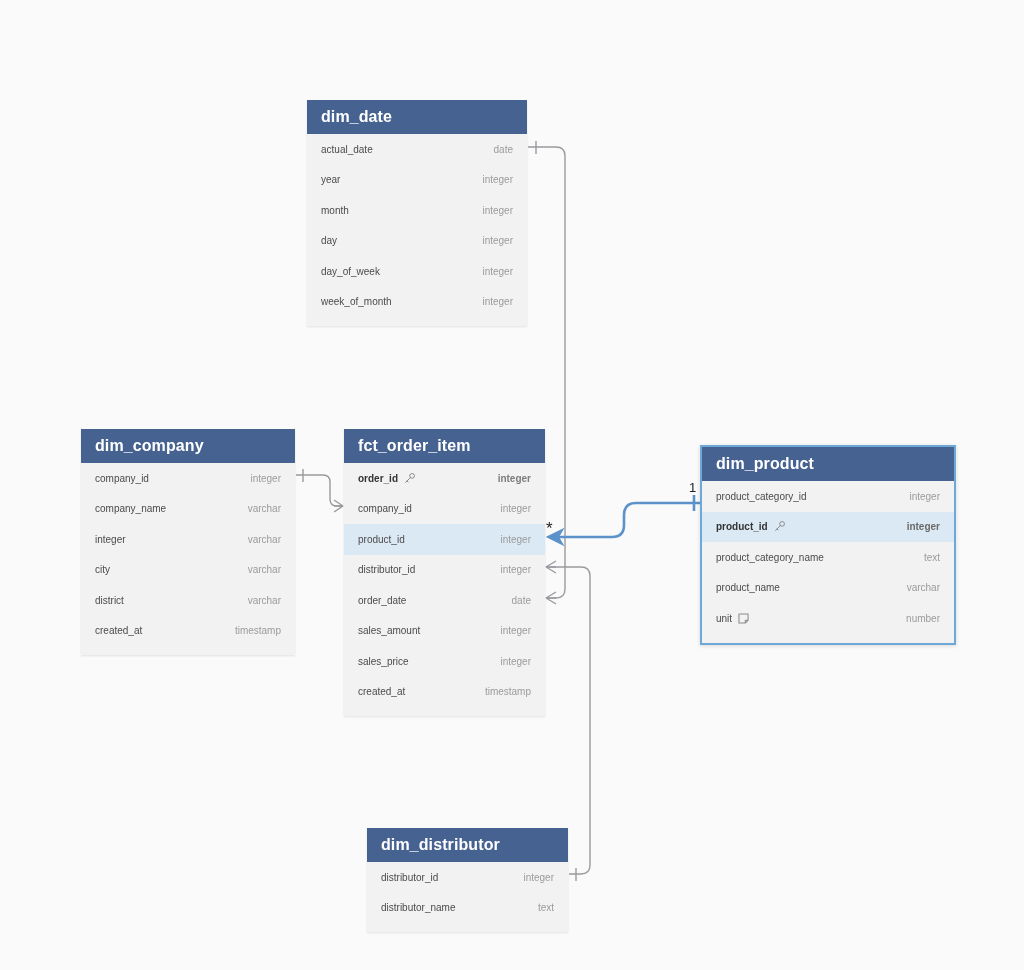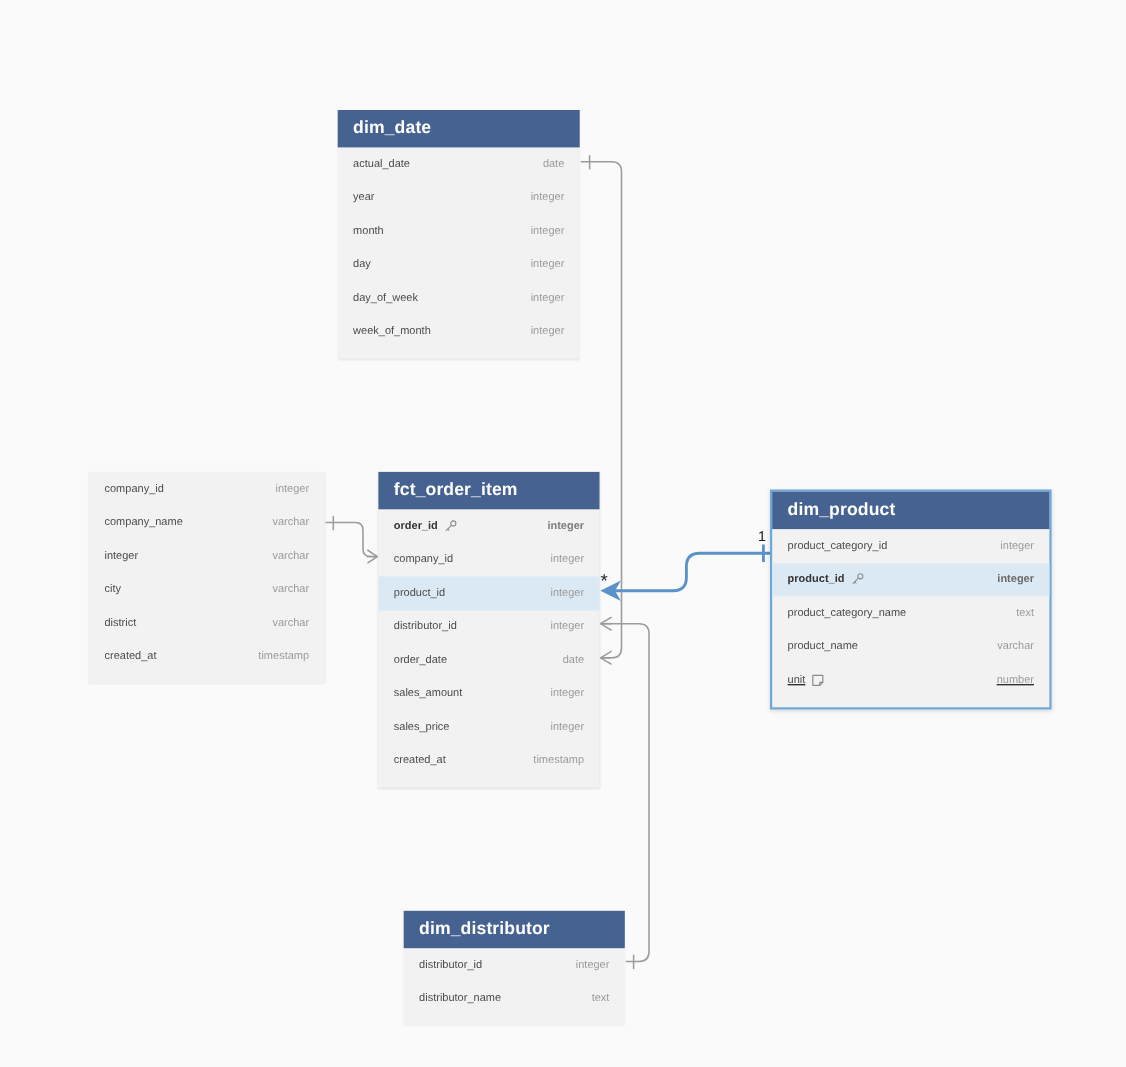--- a/index.html
+++ b/index.html
@@ -180,20 +180,23 @@
           <div class="field-row" style="height: 30.5px;">
             <div class="field-name">
               <span>week_of_month</span>
             </div>
             <div class="field-type">integer</div>
           </div>
           <div style="height: 9px;"></div>
         </div>
       </div>
       <div class="entity" style="left: 81px; top: 429px; width: 214px;">
+        <div class="entity-header" style="height: 34px;">
+          <span>dim_company</span>
+        </div>
         <div class="entity-body">
           <div class="field-row" style="height: 30.5px;">
             <div class="field-name">
               <span>company_id</span>
             </div>
             <div class="field-type">integer</div>
           </div>
           <div class="field-row" style="height: 30.5px;">
             <div class="field-name">
               <span>company_name</span>
@@ -319,21 +322,21 @@
               <span>product_category_name</span>
             </div>
             <div class="field-type">text</div>
           </div>
           <div class="field-row" style="height: 30.5px;">
             <div class="field-name">
               <span>product_name</span>
             </div>
             <div class="field-type">varchar</div>
           </div>
-          <div class="field-row" style="height: 30.5px; text-decoration: underline;">
+          <div class="field-row" style="height: 30.5px;">
             <div class="field-name">
               <span>unit</span>
               <span class="glyph">
                 <svg width="13" height="13" viewBox="0 0 16 16" fill="none" stroke="#8a8a8a" stroke-width="1.3">
                   <path d="M2.4 2.4 H13.6 V10.2 L10.2 13.6 H2.4 Z" stroke-linejoin="round"></path>
                   <path d="M13.6 10.2 H10.2 V13.6" stroke-linejoin="round"></path>
                 </svg>
               </span>
             </div>
             <div class="field-type">number</div>

